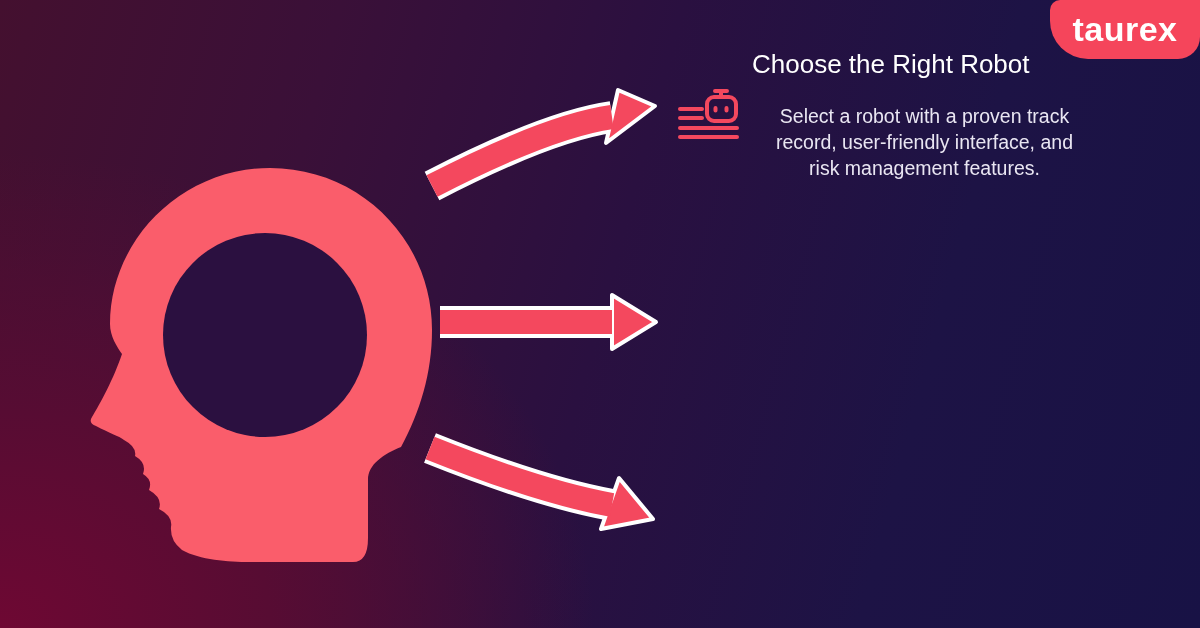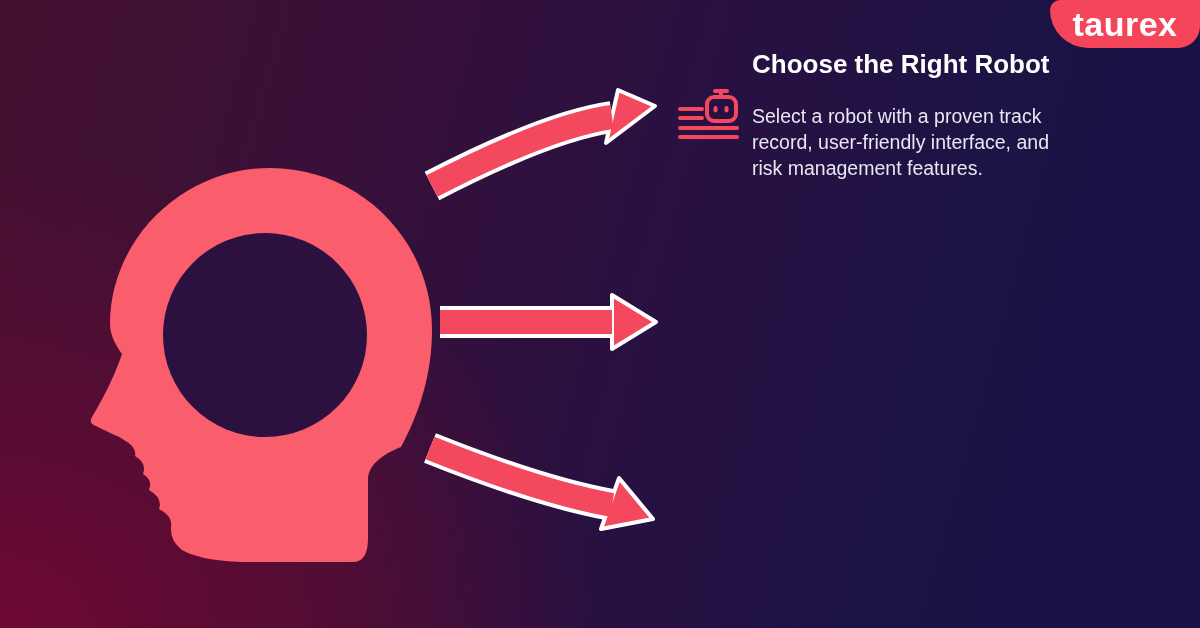--- a/index.html
+++ b/index.html
@@ -5,21 +5,21 @@
   html,body{margin:0;padding:0;background:#0e0b2a;}
   .canvas{
     position:relative;width:1200px;height:628px;overflow:hidden;
     font-family:"Liberation Sans",sans-serif;
     background:
       radial-gradient(900px 720px at 0% 100%, var(--bg-maroon,#6E0833) 0%, #570C33 30%, rgba(58,14,56,0) 66%),
       linear-gradient(105deg, #44102F 0%, #3A1038 25%, #2A1040 50%, #1D1345 75%, var(--bg-navy,#181245) 100%);
   }
   
   .badge{
-    position:absolute;top:0;right:0;width:150px;height:48px;
+    position:absolute;top:0;right:0;width:150px;height:59px;
     background:var(--badge-pink,#F5455B);
     border-radius:10px 0 22px 38px;
     display:flex;align-items:center;justify-content:center;
   }
   .badge span{color:#fff;font-weight:bold;font-size:34px;letter-spacing:.5px;}
 
   
   .head-svg{position:absolute;left:70px;top:160px;}
   .head-fill{fill:var(--accent-pink,#FA5D6B);}
   .inner-circle{fill:var(--inner-circle,#2B1040);}
@@ -31,22 +31,22 @@
   }
 
   
   .arrows{position:absolute;left:0;top:0;pointer-events:none;}
   .band-outline{fill:none;stroke:#fff;stroke-width:32;}
   .band-fill{fill:none;stroke:var(--arrow-pink,#F4485E);stroke-width:24;}
   .arrow-head{fill:var(--arrow-pink,#F4485E);stroke:#fff;stroke-width:4;stroke-linejoin:round;}
 
   
   .step{position:absolute;left:752px;width:345px;}
-  .step h2{margin:0 0 24px 0;color:var(--title-white,#fff);font-size:26px;font-weight:bold;line-height:1.15;}
-  .step p{margin:0;color:var(--body-text,#E9E6F2);font-size:19.5px;line-height:1.33;white-space:pre-line;}
+  .step h2{margin:0 0 24px 0;color:var(--title-white,#fff);font-size:26px;font-weight:normal;line-height:1.15;}
+  .step p{margin:0;color:var(--body-text,#E9E6F2);font-size:19.5px;line-height:1.33;white-space:pre-line;text-align:center;}
   .step-1{top:50px;}
   .step-2{top:247px;}
   .step-3{top:445px;}
   .step .icon{position:absolute;}
   .step-1 .icon{left:-75px;top:37px;}
   .step-2 .icon{left:-73px;top:40px;}
   .step-3 .icon{left:-76px;top:36px;}
   .ic{stroke:var(--arrow-pink,#F4485E);fill:none;stroke-linecap:round;stroke-linejoin:round;stroke-width:4;}
   .ic-thick{stroke-width:7;}
 </style>

